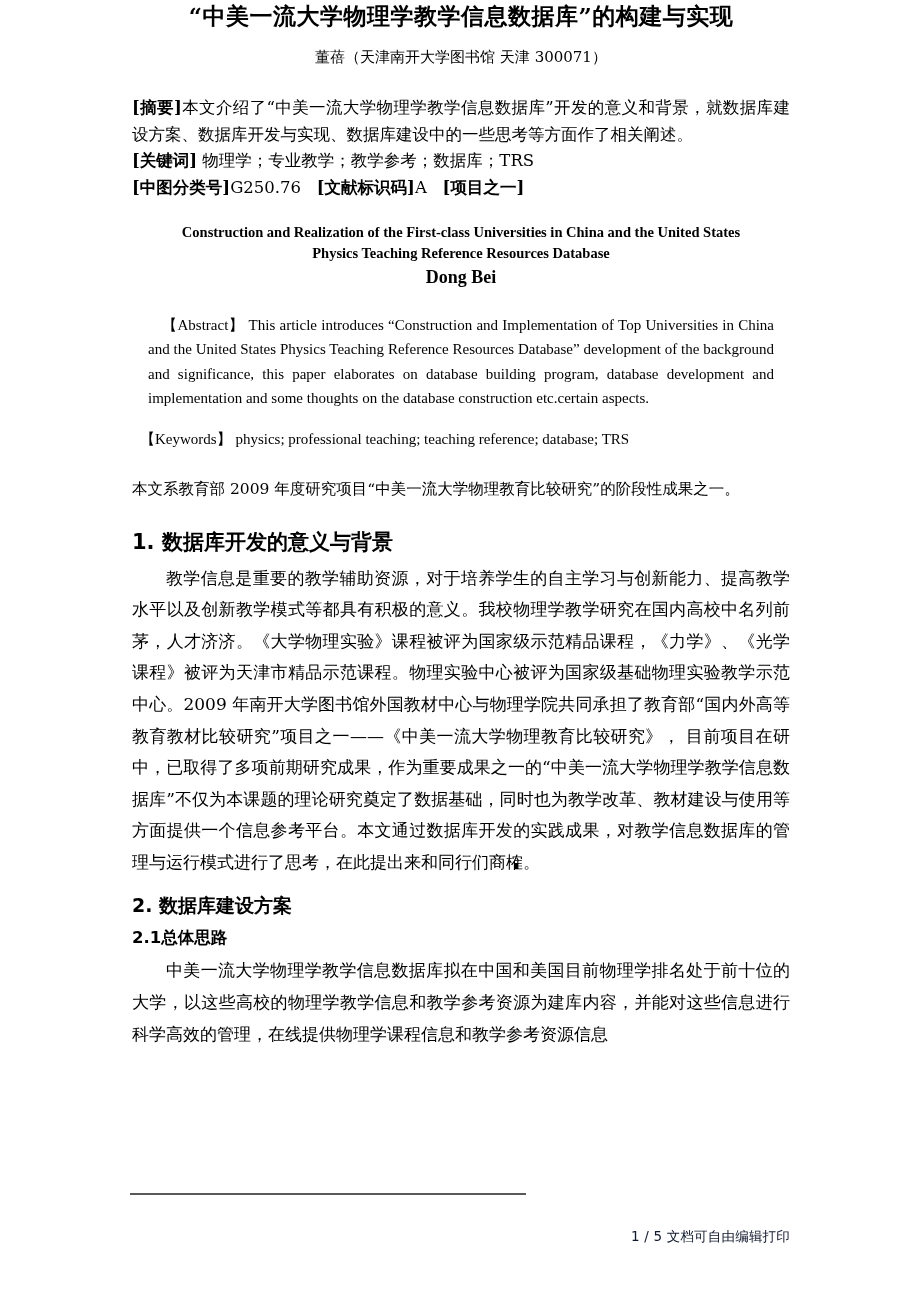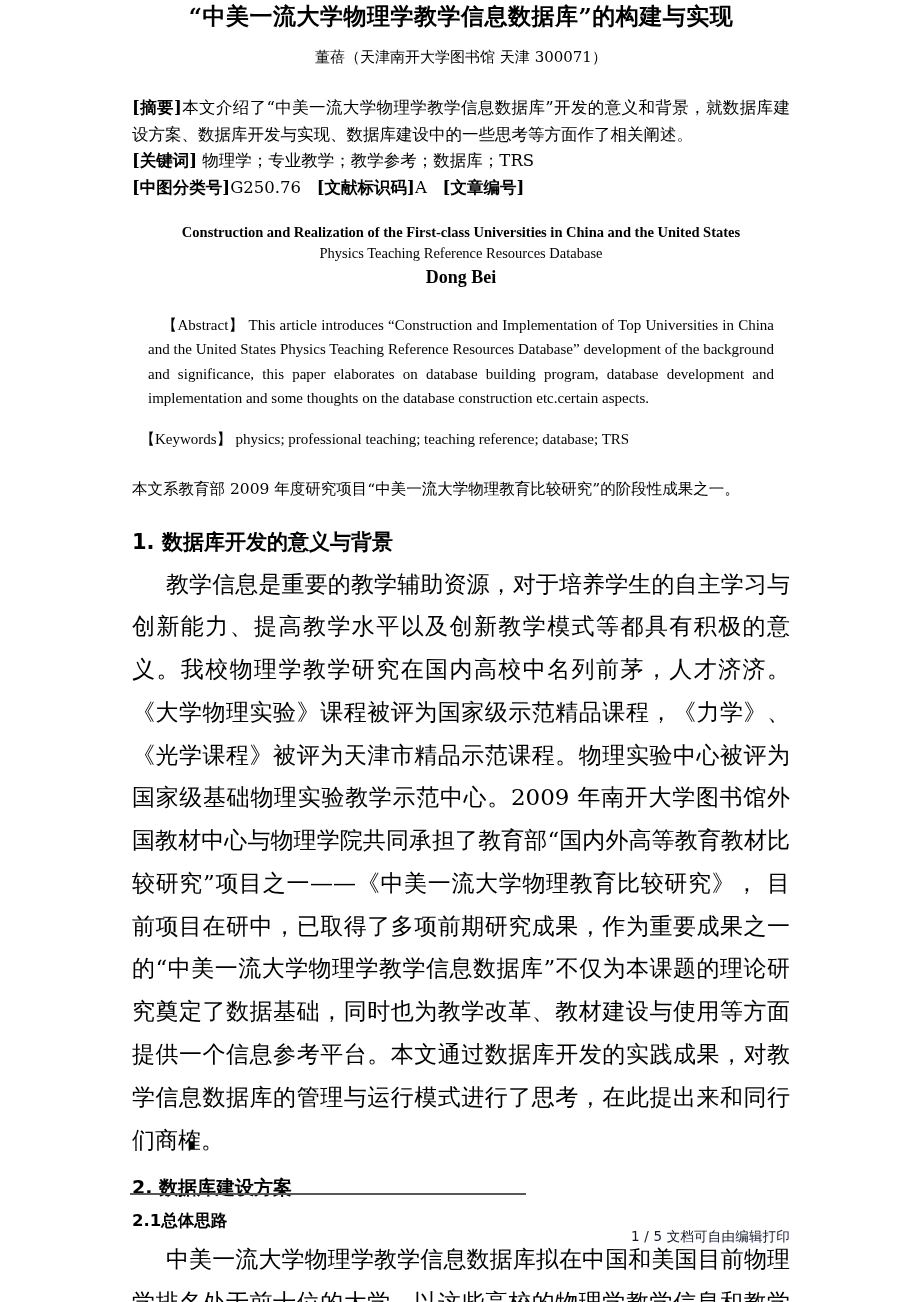--- a/index.html
+++ b/index.html
@@ -77,21 +77,21 @@
     text-align: center;
     font-size: 14.5px;
     font-weight: bold;
     line-height: 1.45;
     font-family: "Liberation Serif", "DejaVu Serif", serif;
   }
   .en-subtitle {
     margin: 0;
     text-align: center;
     font-size: 14.5px;
-    font-weight: normal;
+    font-weight: bold;
     line-height: 1.45;
     font-family: "Liberation Serif", "DejaVu Serif", serif;
   }
   .en-author {
     margin: 0;
     text-align: center;
     font-size: 18px;
     font-weight: bold;
     line-height: 1.5;
     font-family: "Liberation Serif", "DejaVu Serif", serif;
@@ -149,21 +149,21 @@
     font-size: 16.5px;
     font-weight: bold;
     line-height: 1.4;
     font-family: "DejaVu Sans", "Liberation Sans", sans-serif;
   }
 
   
   .body-para {
     margin: 0;
     padding-top: 6px;
-    font-size: 23px;
+    font-size: 17px;
     line-height: 1.86;
     text-align: justify;
     text-justify: inter-ideograph;
     text-indent: 34px;
   }
 
   
   .footer-rule {
     position: absolute;
     left: 130px;
@@ -189,21 +189,21 @@
 
 <div class="page">
   <div class="content">
 
     <h1 class="doc-title">“中美一流大学物理学教学信息数据库”的构建与实现</h1>
     <p class="doc-author">董蓓（天津南开大学图书馆 天津 300071）</p>
 
     <div class="abs-block">
       <p class="abs-para"><span class="lbl">[摘要]</span><span>本文介绍了“中美一流大学物理学教学信息数据库”开发的意义和背景，就数据库建设方案、数据库开发与实现、数据库建设中的一些思考等方面作了相关阐述。</span></p>
       <p class="abs-line"><span class="lbl">[关键词]</span><span> 物理学；专业教学；教学参考；数据库；TRS</span></p>
-      <p class="abs-line"><span class="lbl">[中图分类号]</span><span>G250.76</span>&nbsp;&nbsp;&nbsp;<span class="lbl">[文献标识码]</span><span>A</span>&nbsp;&nbsp;&nbsp;<span class="lbl">[文章编号]</span></p>
+      <p class="abs-line"><span class="lbl">[中图分类号]</span><span>G250.76</span>&nbsp;&nbsp;&nbsp;<span class="lbl">[文献标识码]</span><span>A</span>&nbsp;&nbsp;&nbsp;<span class="lbl">[项目之一]</span></p>
     </div>
 
     <p class="en-title">Construction and Realization of the First-class Universities in China and the United States</p>
     <p class="en-subtitle">Physics Teaching Reference Resources Database</p>
     <p class="en-author">Dong Bei</p>
 
     <p class="en-abs"><span>【Abstract】</span><span>  This article introduces “Construction and Implementation of Top Universities in China and the United States Physics Teaching Reference Resources Database” development of the background and significance, this paper elaborates on database building program, database development and implementation and some thoughts on the database construction etc.certain aspects.</span></p>
     <p class="en-kw"><span>【Keywords】</span><span> physics; professional teaching; teaching reference; database; TRS</span></p>
 
     <p class="fund-note">本文系教育部 2009 年度研究项目“中美一流大学物理教育比较研究”的阶段性成果之一。</p>

